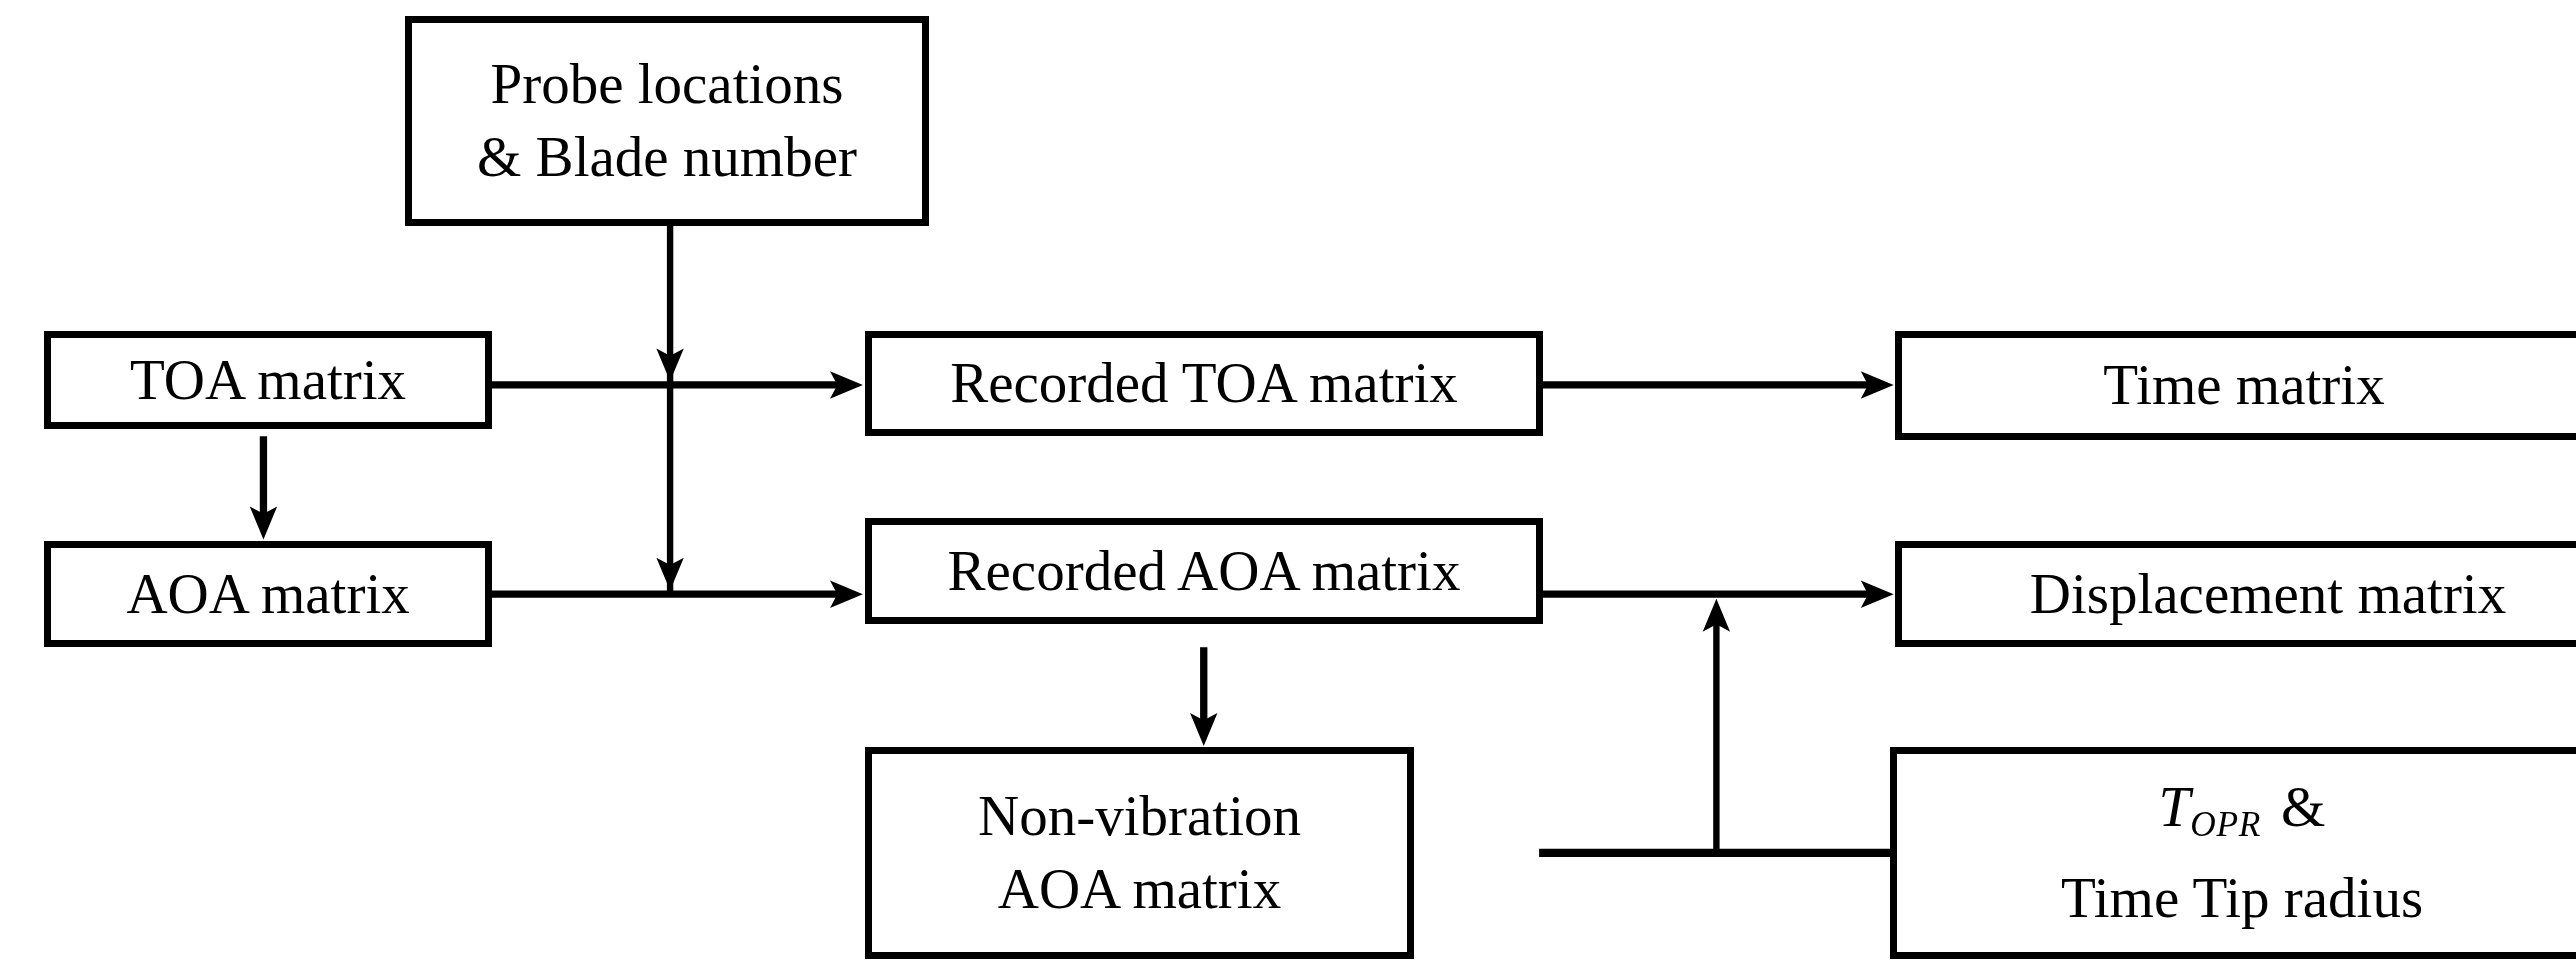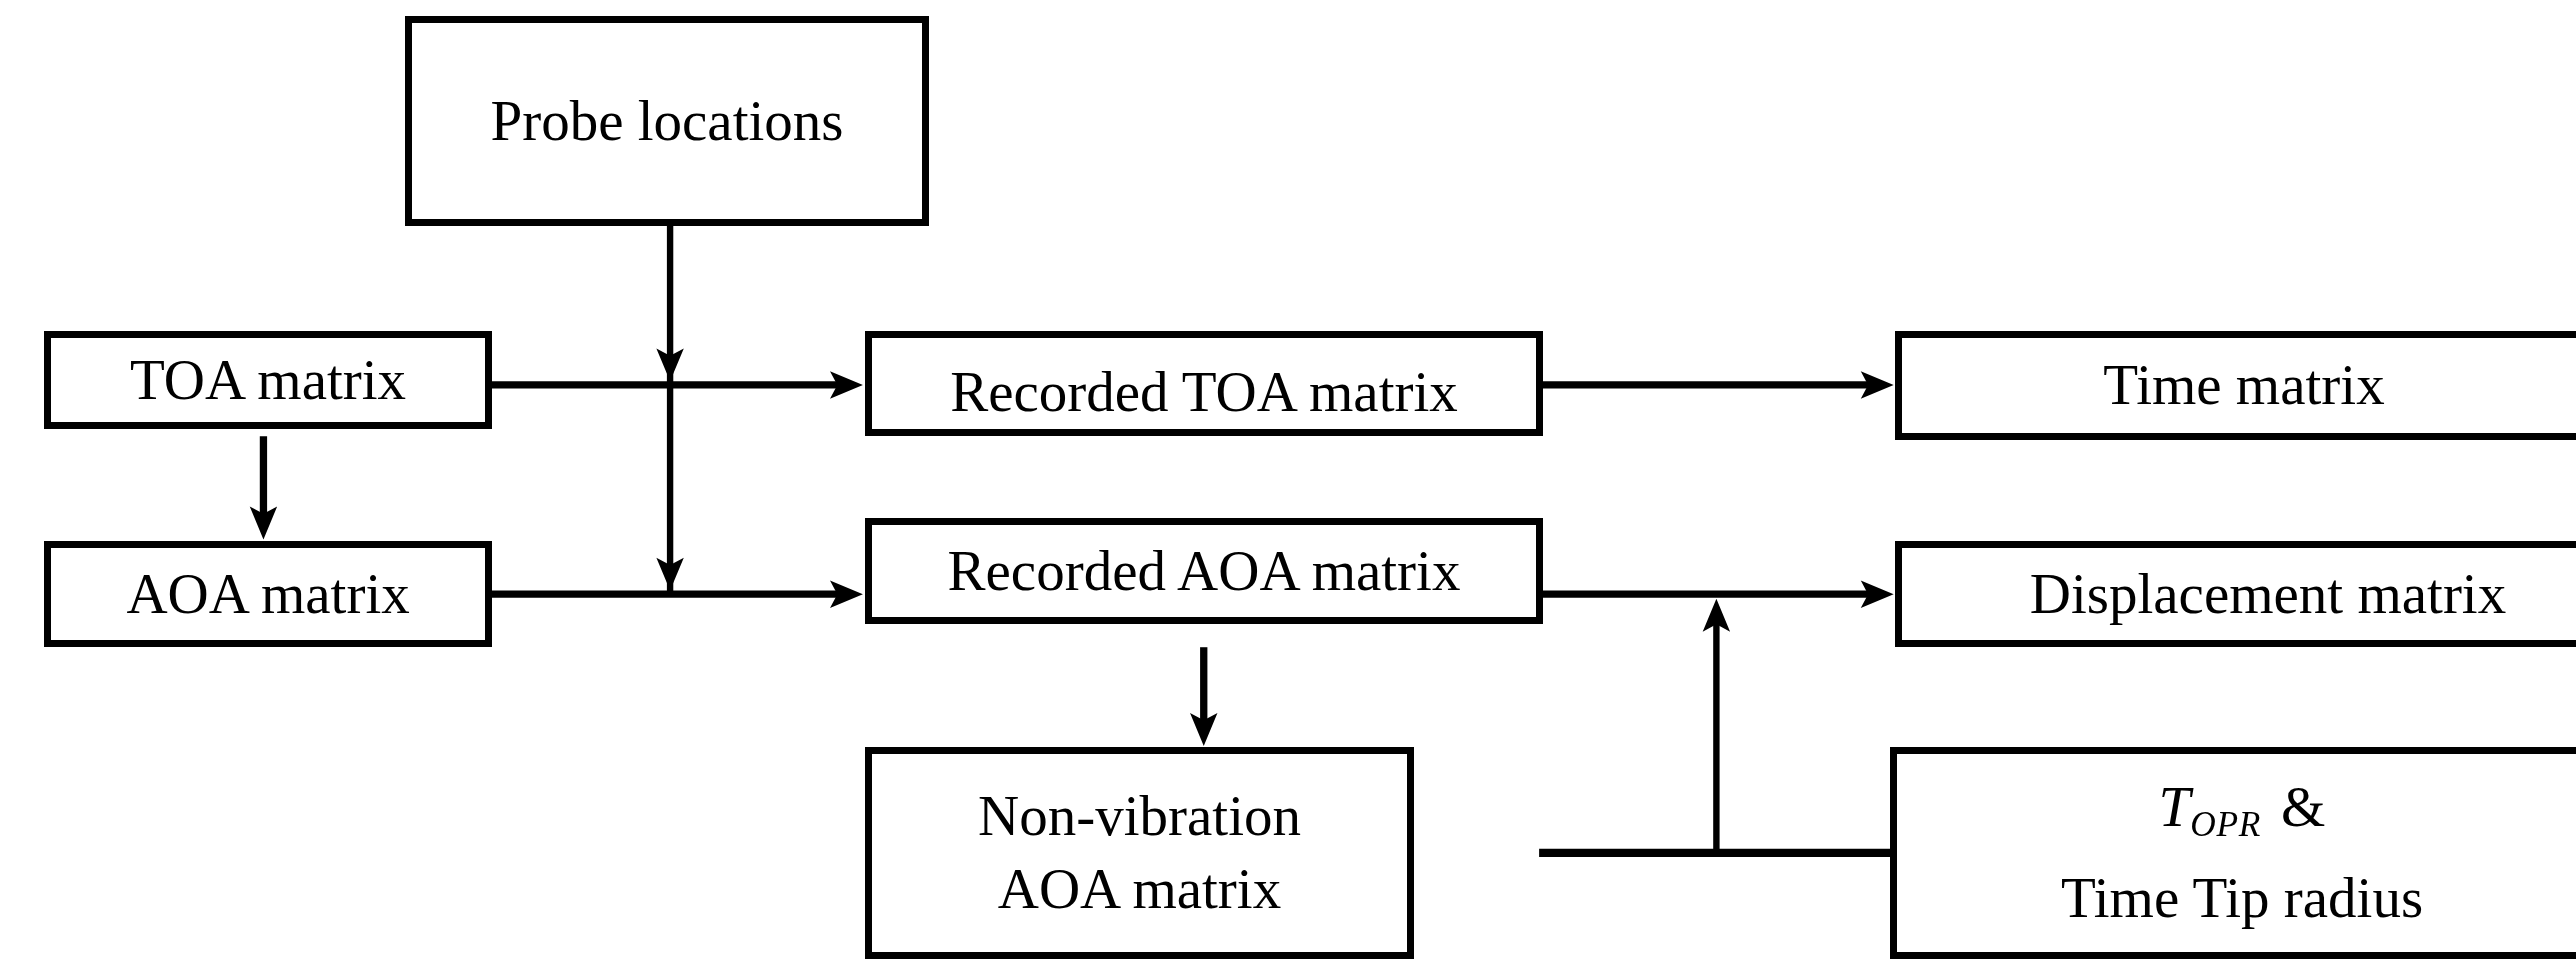--- a/index.html
+++ b/index.html
@@ -33,21 +33,21 @@
     align-items: center;
     justify-content: center;
     text-align: center;
     font-size: 57px;
     line-height: 1.28;
     white-space: nowrap;
   }
   
   #box-probe   { left: 370px;  top: 16.4px;  width: 524px; height: 210px; }
   #box-toa     { left: 9.1px;   top: 331px; width: 448px; height: 98px; }
-  #box-rectoa  { left: 830px;  top: 331px; width: 678px; height: 105px; justify-content: flex-end; }
+  #box-rectoa  { left: 830px;  top: 331px; width: 678px; height: 105px; }
   #box-time    { left: 1860px; top: 331px; width: 698px; height: 109px; font-family: Liberation Serif, serif; }
   #box-aoa     { left: 9.1px;   top: 541px; width: 448px; height: 106px; }
   #box-recaoa  { left: 830px;  top: 518px; width: 678px; height: 106px; }
   #box-disp    { left: 1860px; top: 541px; width: 698px; height: 106px; padding-left: 48px; }
   #box-nonvib  { left: 830px;  top: 747px; width: 549px; height: 212px; }
   #box-topr    { left: 1855px; top: 747px; width: 704px; height: 212px; gap: 15px; }
 
   .tline { display: block; }
   .math-t   { font-style: italic; }
   .math-sub { font-style: italic; font-size: 0.62em; vertical-align: -0.28em; letter-spacing: 0.02em; }
@@ -83,20 +83,21 @@
     <polygon points="1279,816 1264,780 1279,788 1294,780" fill="#000"></polygon>
 
     <line x1="1646" y1="933" x2="2034" y2="933" stroke="#000" stroke-width="9"></line>
 
     <line x1="1840" y1="937" x2="1840" y2="672" stroke="#000" stroke-width="7"></line>
     <polygon points="1840,655 1825,691 1840,683 1855,691" fill="#000"></polygon>
   </svg>
 
   <div class="node" id="box-probe">
     <span class="tline">Probe locations</span>
+    <span class="tline">&amp; Blade number</span>
   </div>
 
   <div class="node" id="box-toa">
     <span class="tline">TOA matrix</span>
   </div>
 
   <div class="node" id="box-rectoa">
     <span class="tline">Recorded TOA matrix</span>
   </div>
 

